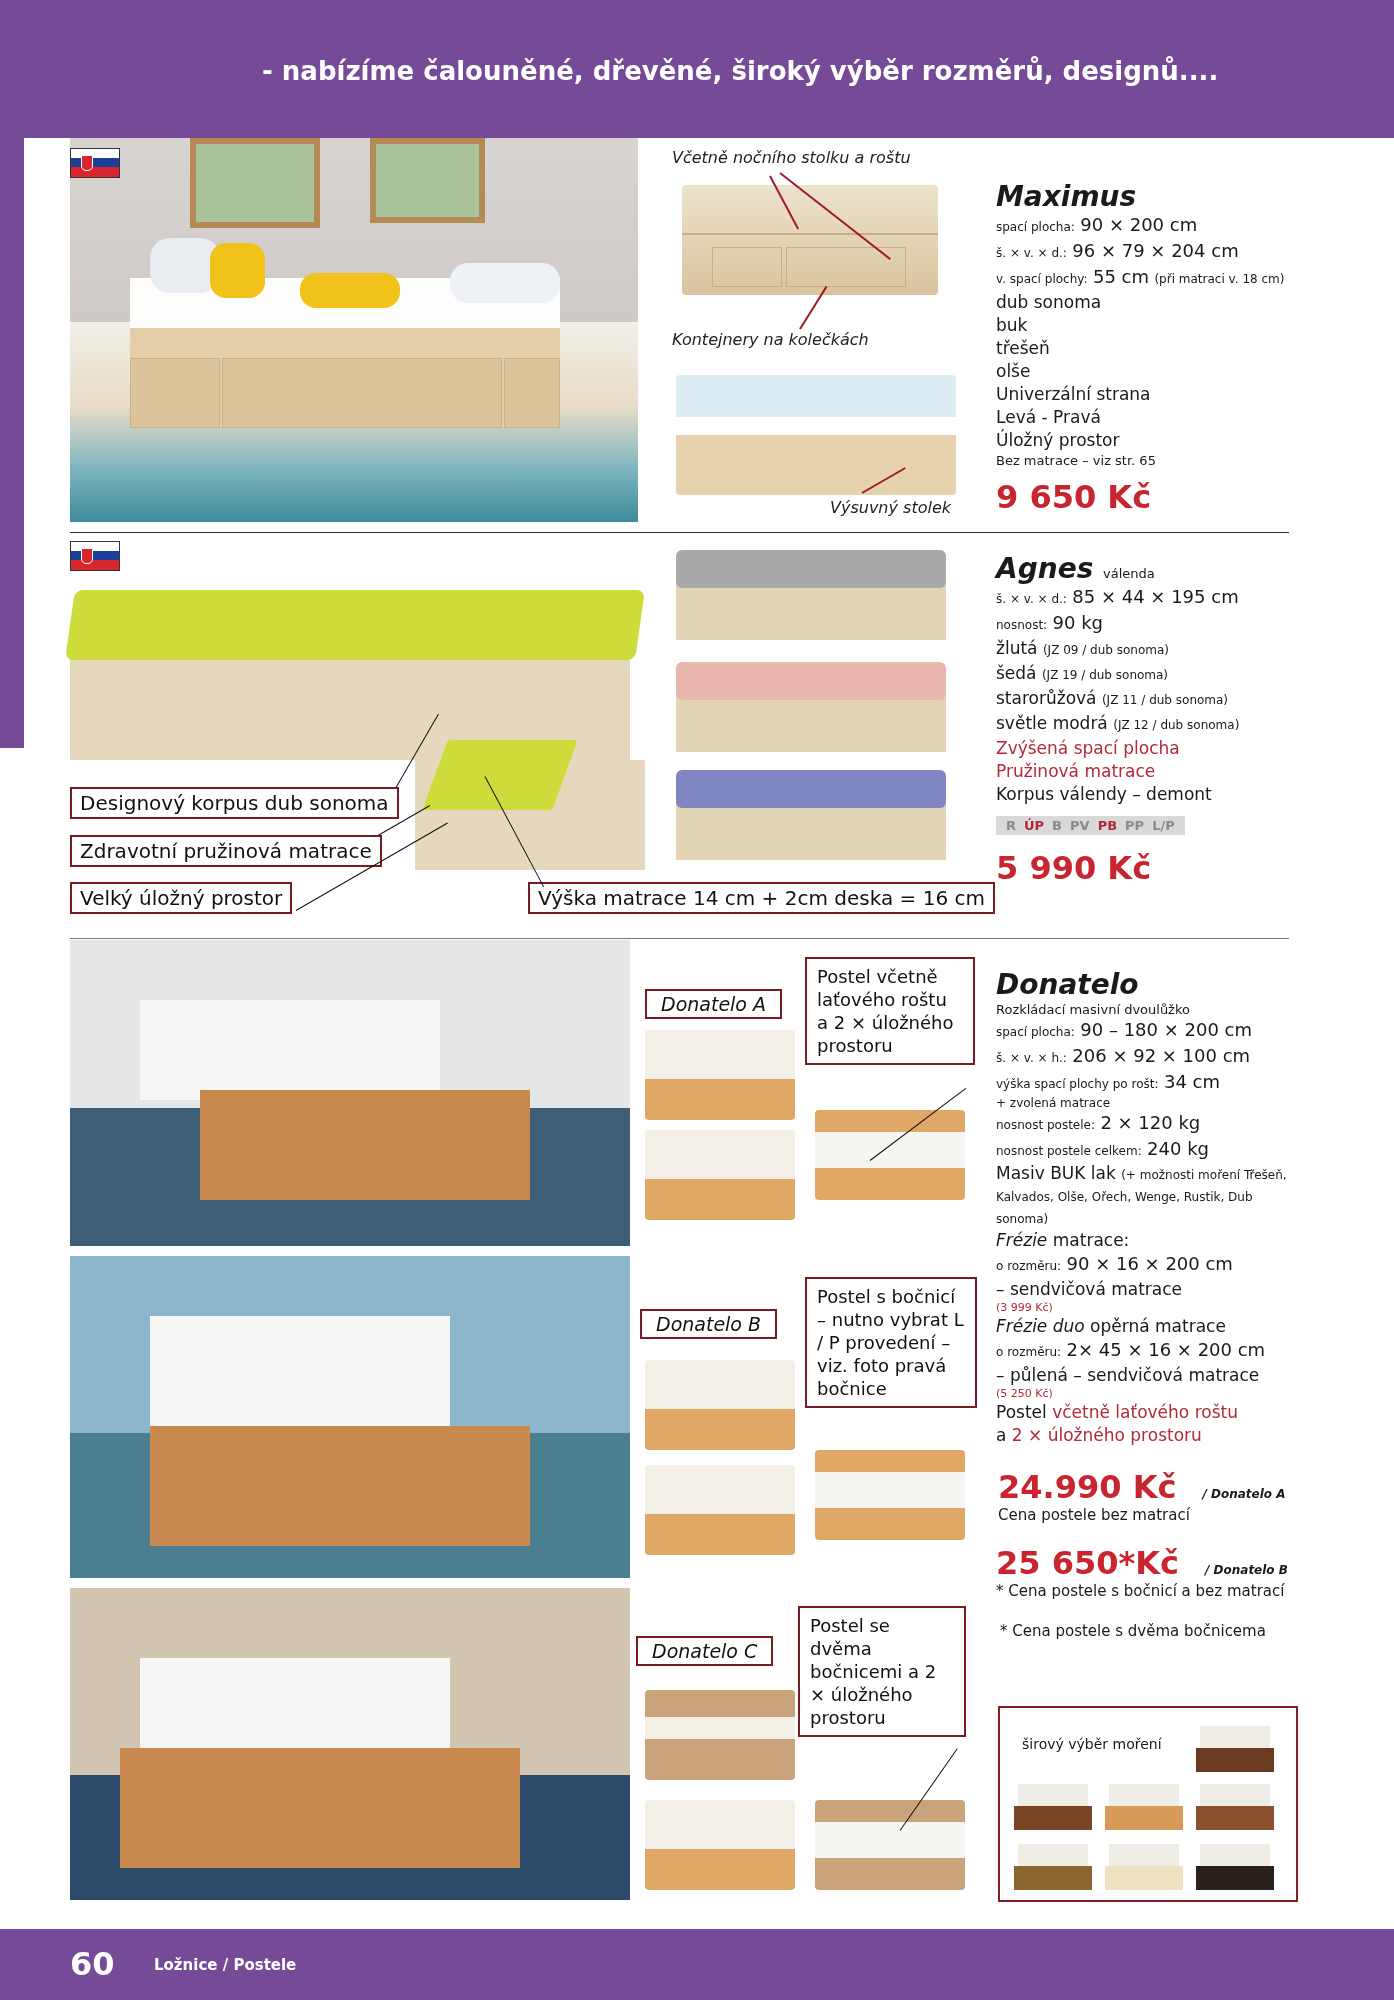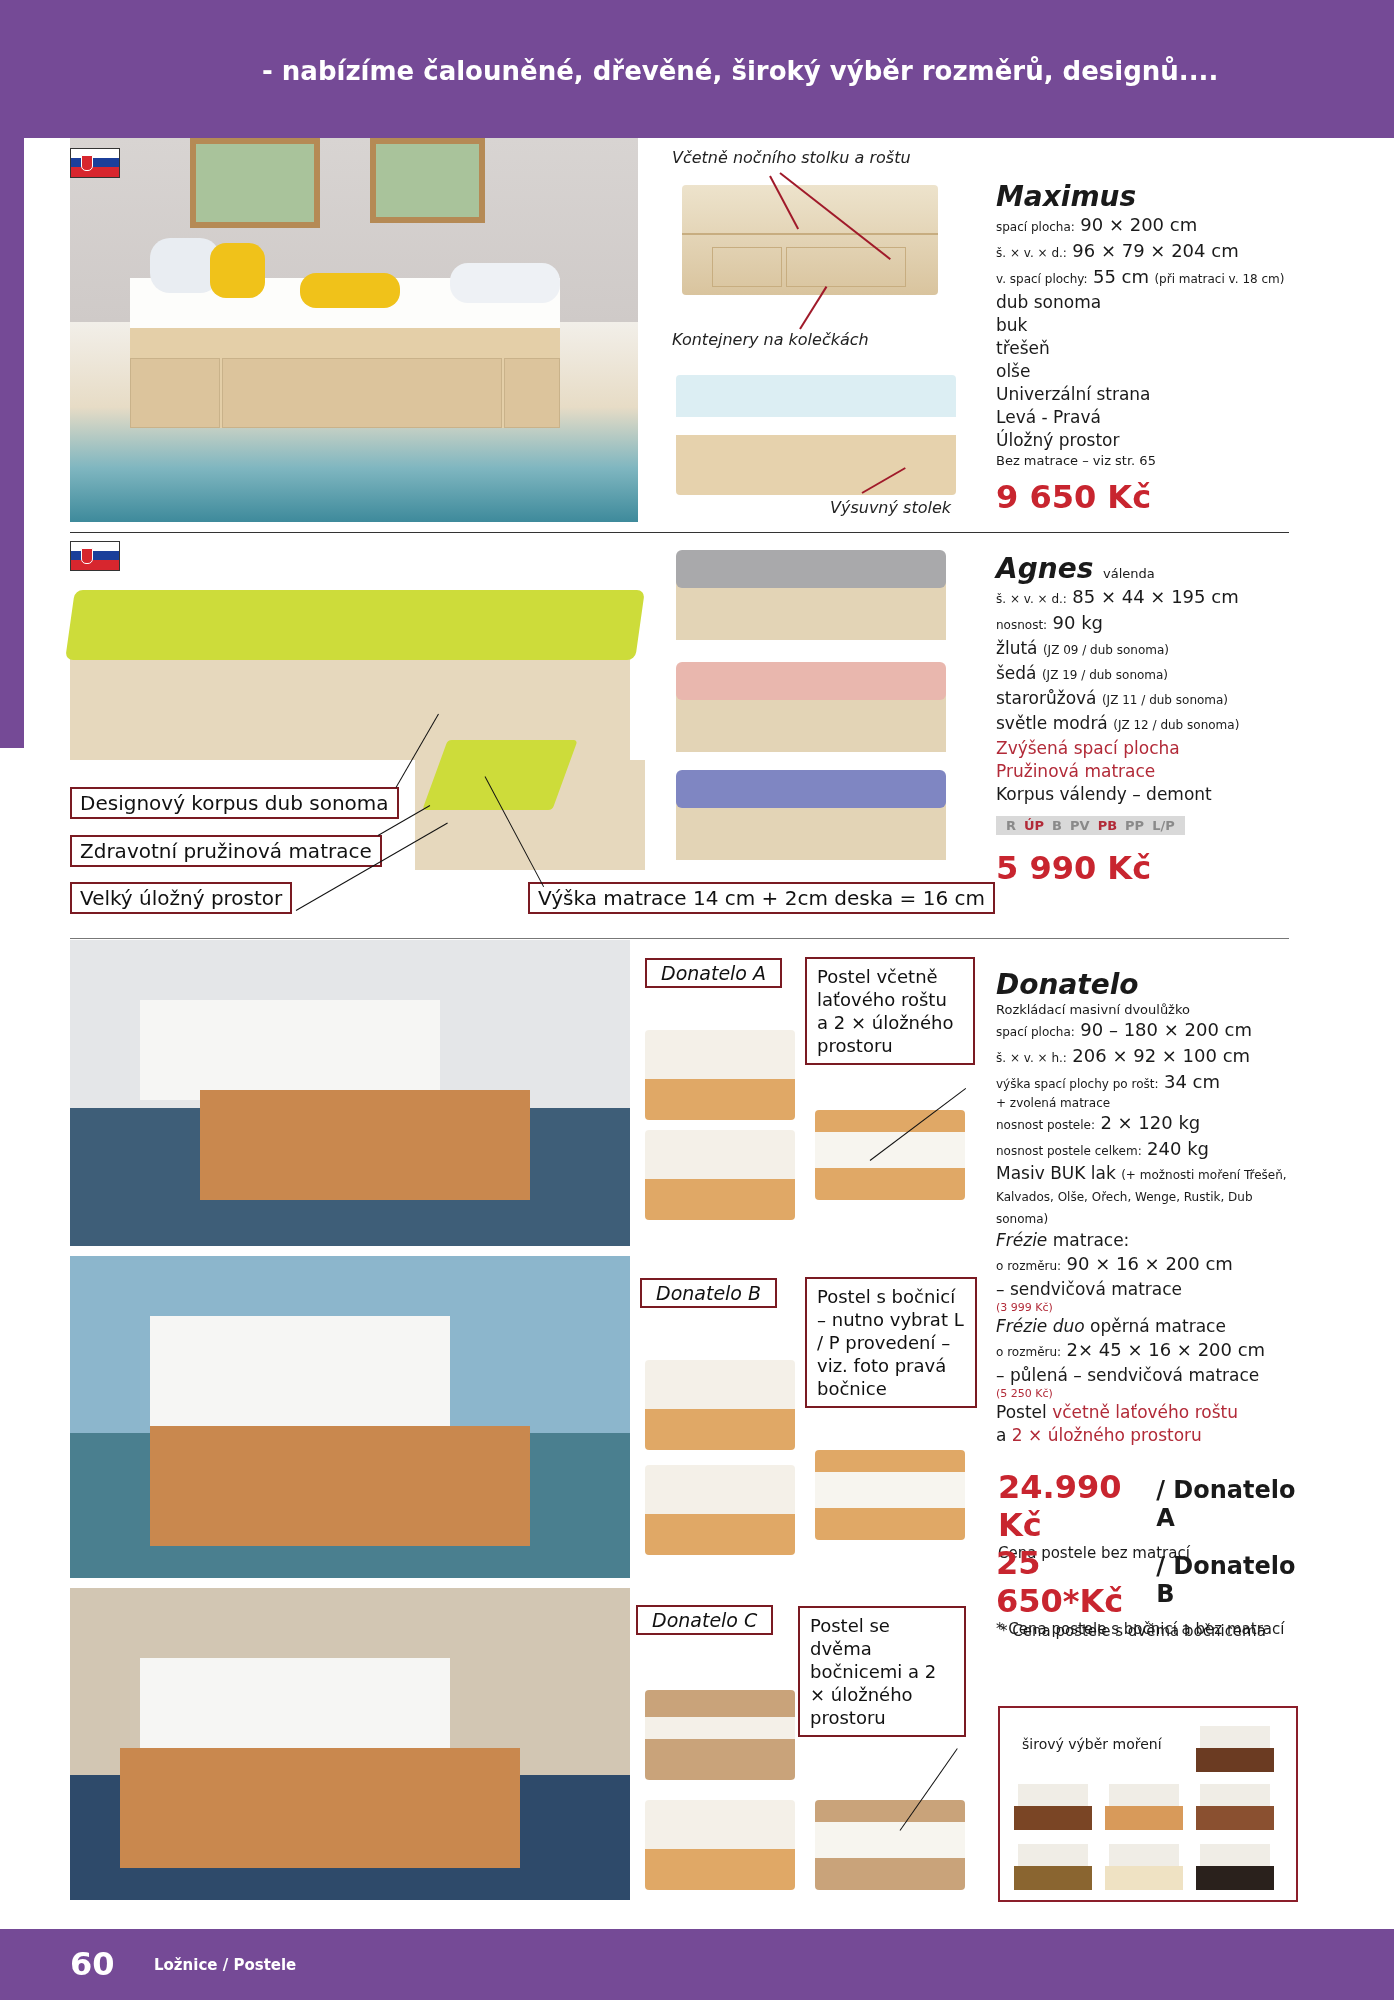--- a/index.html
+++ b/index.html
@@ -31,29 +31,29 @@
   .details { left: 996px; width: 300px; }
   .pname { font-size: 28px; font-style: italic; font-weight: bold; color: #1a1a1a; }
   .pname small { font-size: 13px; font-style: normal; font-weight: normal; }
   .spec { font-size: 17px; line-height: 23px; }
   .spec .lbl { font-size: 12px; }
   .spec .big { font-size: 18px; }
   .spec .note { font-size: 12px; }
   .red { color: #b22a38; }
   .price { font-size: 32px; font-weight: bold; color: #c8252f; }
   .price-line { display: flex; align-items: baseline; gap: 6px; }
-  .price-line .model { font-size: 24px; font-weight: bold; }
+  .price-line .model { font-size: 12px; font-style: italic; font-weight: bold; margin-left: 20px; }
   .price-note { font-size: 15px; }
   .sep { height: 1px; background: #333; }
   .tags { background: #d9d9d9; padding: 2px 10px; font-size: 13px; font-weight: bold; color: #8a8a8a; display: inline-flex; gap: 8px; }
   .tags .on { color: #b22a38; }
   
   .boxlbl { border: 2px solid #7a1a22; background: #fff; padding: 2px 8px; font-size: 20px; color: #111; white-space: nowrap; }
   .boxnote { border: 2px solid #7a1a22; background: #fff; padding: 6px 10px; font-size: 18px; line-height: 23px; color: #111; }
-  .boxmodel { border: 2px solid #7a1a22; background: #fff; padding: 2px 14px; font-size: 19px; font-style: italic; color: #111; }
+  .boxmodel { border: 2px solid #7a1a22; background: #fff; padding: 2px 14px; font-size: 19px; font-style: italic; color: #111; margin-top: 31px; }
   .line { height: 1px; background: #111; transform-origin: left center; }
   
   .agnes-big { left: 70px; top: 590px; width: 570px; height: 140px; }
   .agnes-big .top { position: absolute; left: 0; top: 0; width: 570px; height: 70px; background: #cddc3a; border-radius: 8px; transform: skewX(-8deg); }
   .agnes-big .body { position: absolute; left: 0; top: 60px; width: 560px; height: 110px; background: #e6d8bd; }
   .valenda { width: 270px; height: 90px; }
   .valenda .t { position: absolute; left: 0; top: 0; width: 270px; height: 38px; border-radius: 6px; }
   .valenda .b { position: absolute; left: 0; top: 32px; width: 270px; height: 58px; background: #e3d4b6; }
   .stain-box { left: 998px; top: 1706px; width: 300px; height: 196px; border: 2px solid #8b1e2a; }
   .mini-sofa { width: 78px; height: 46px; }

